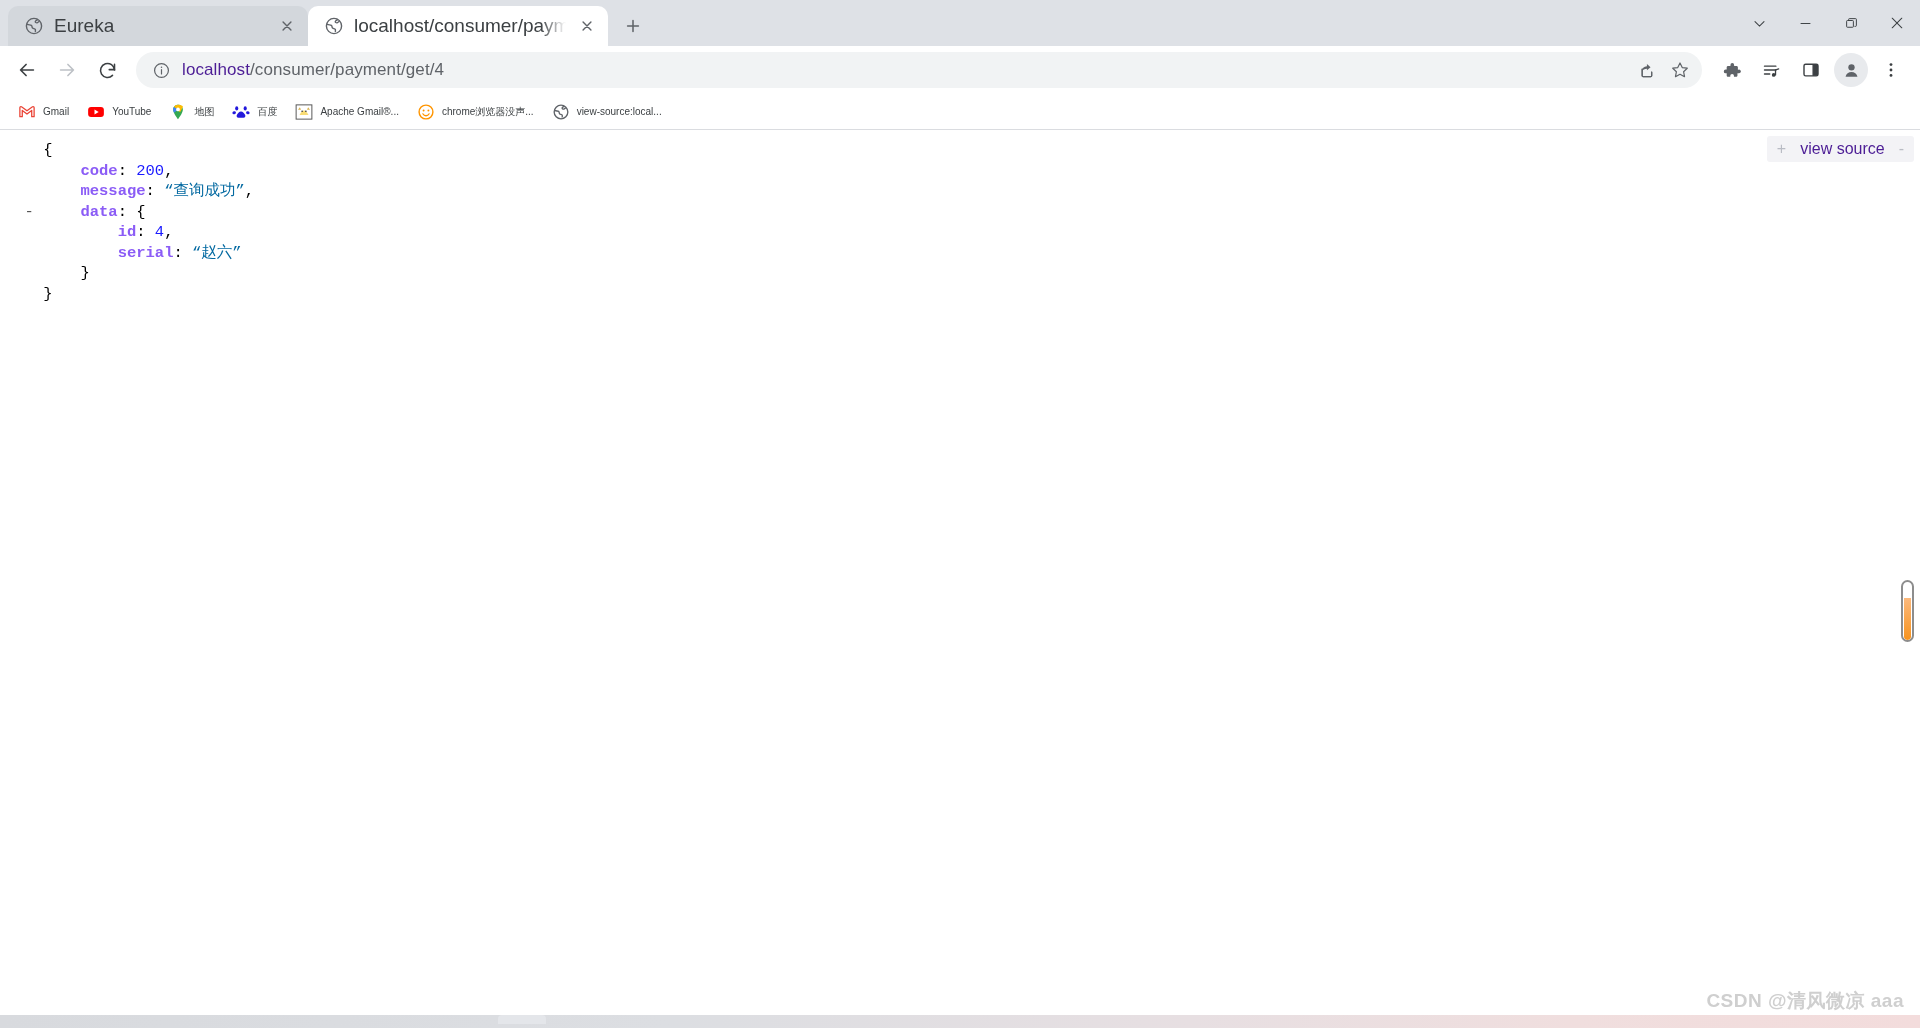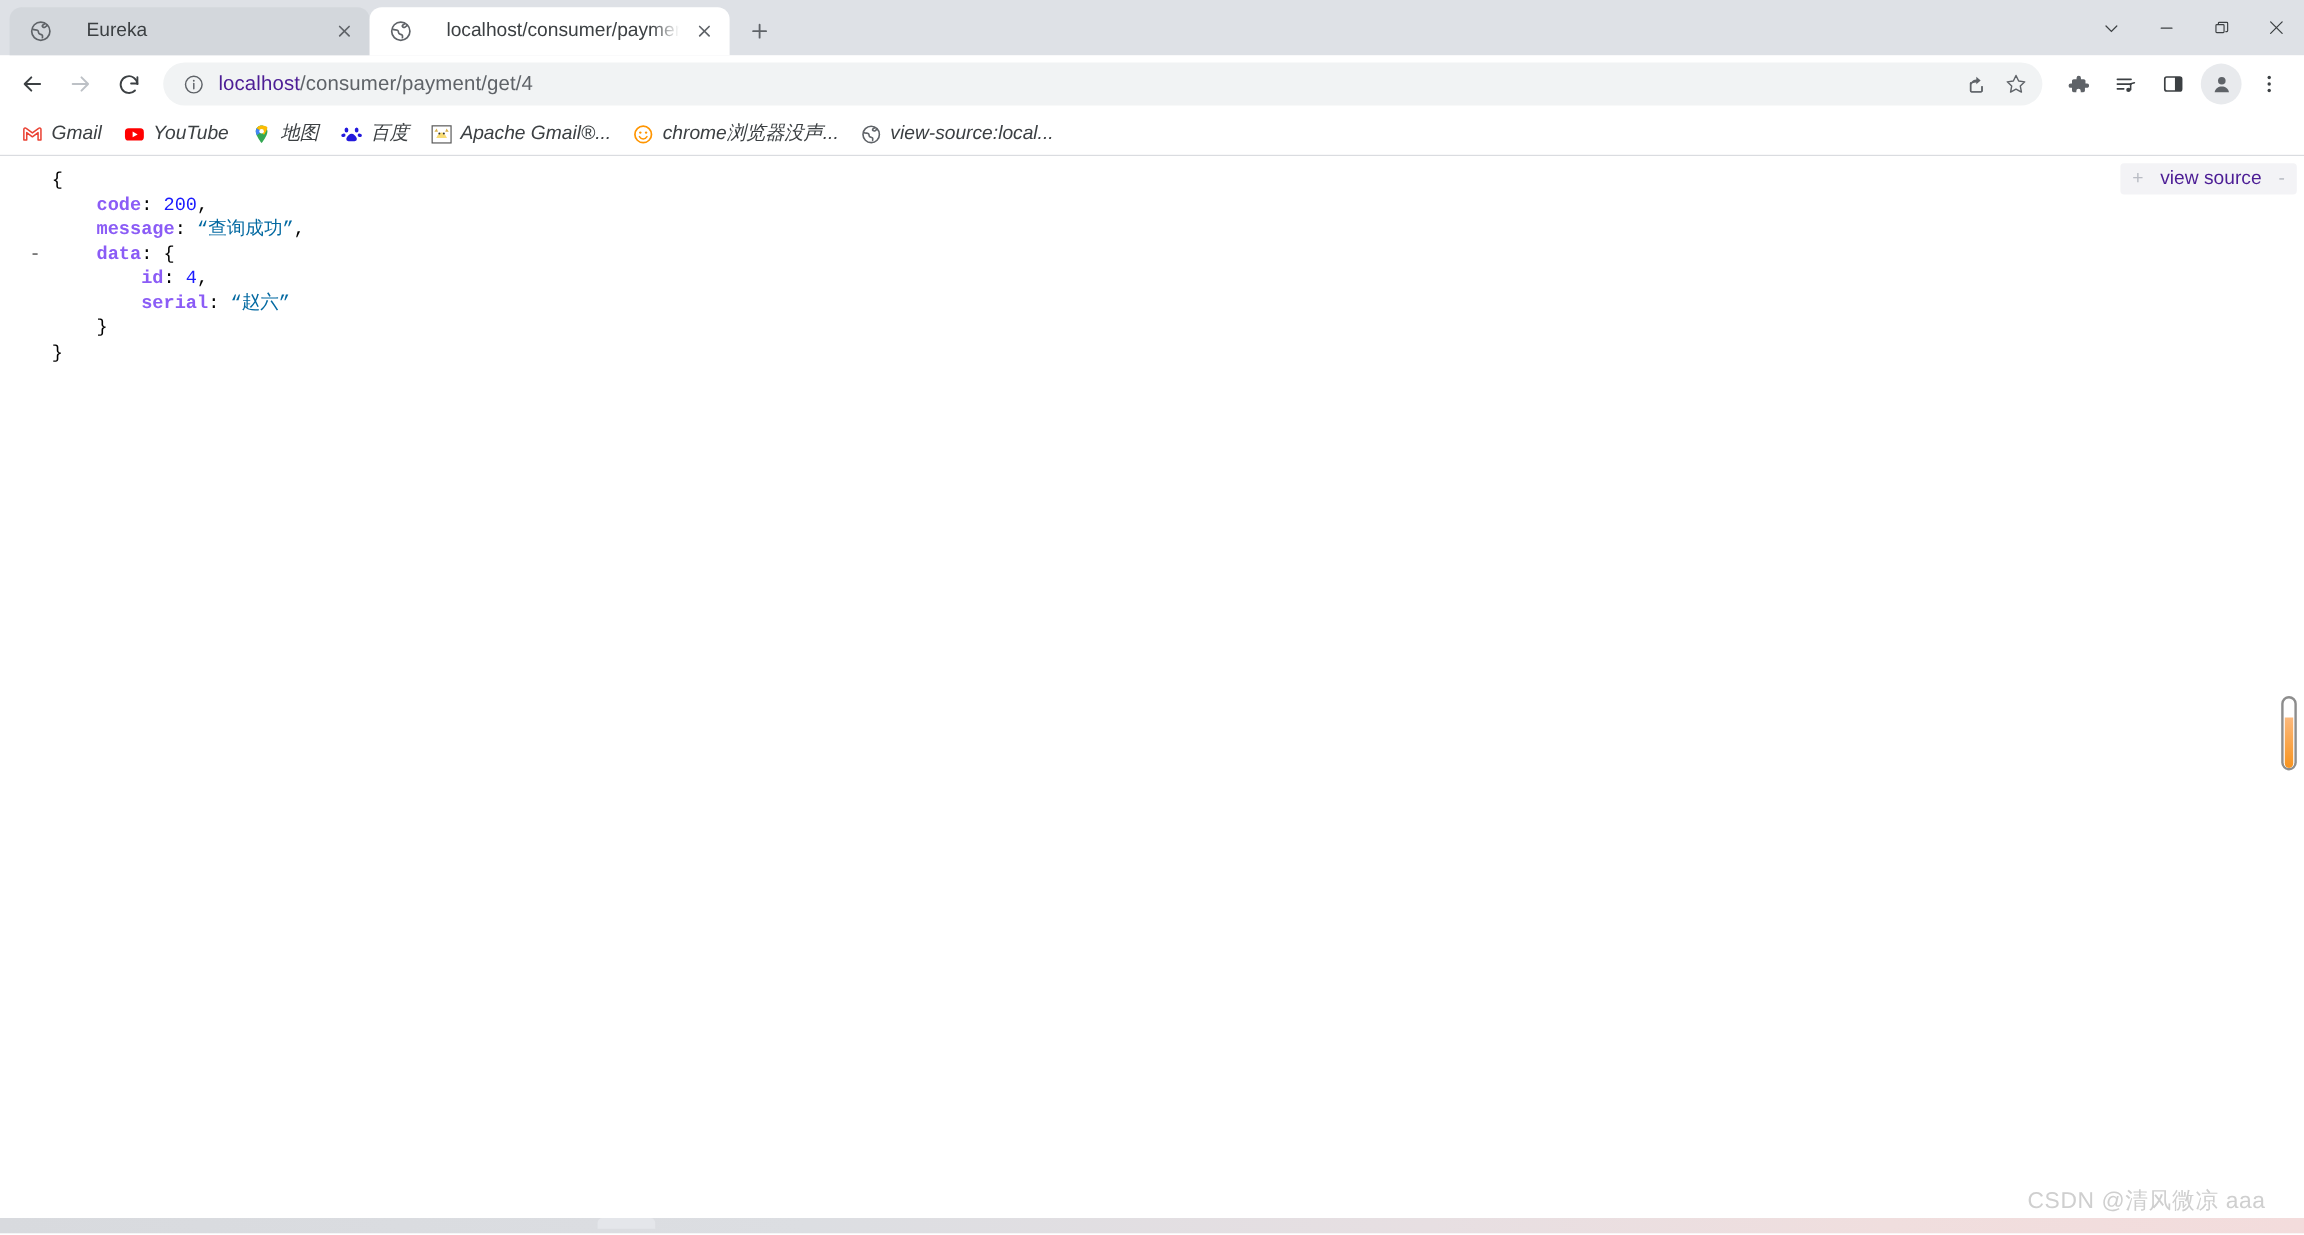--- a/index.html
+++ b/index.html
@@ -31,25 +31,24 @@
     color: #3c4043;
     gap: 10px;
   }
   .tab.inactive { background: #d3d7dc; }
   .tab.active { background: #ffffff; }
   .tab-favicon { flex: 0 0 auto; width: 20px; height: 20px; display: block; }
   .tab-title {
     flex: 1 1 auto;
     white-space: nowrap;
     overflow: hidden;
-    font-size: 16px;
+    font-size: 19px;
     color: #3c4043;
     -webkit-mask-image: linear-gradient(to right, #000 88%, transparent 100%);
     mask-image: linear-gradient(to right, #000 88%, transparent 100%);
-    margin-left: 18px;
   }
   .tab-close {
     flex: 0 0 auto;
     width: 22px; height: 22px;
     display: flex; align-items: center; justify-content: center;
     color: #5f6368;
   }
   .newtab-btn {
     width: 34px; height: 34px;
     margin: 0 0 3px 8px;
@@ -133,25 +132,24 @@
     gap: 2px;
     border-bottom: 1px solid #dadce0;
   }
   .bm {
     display: flex;
     align-items: center;
     gap: 7px;
     height: 28px;
     padding: 0 8px;
     border-radius: 4px;
-    font-size: 16px;
+    font-size: 10px;
     color: #3c4043;
     white-space: nowrap;
     flex: 0 0 auto;
-    font-style: italic;
   }
   .bm-ico { width: 18px; height: 18px; flex: 0 0 auto; display: block; }
 
   
   .content {
     position: relative;
     height: calc(1029px - 46px - 48px - 37px);
     background: #ffffff;
     overflow: hidden;
   }
@@ -205,27 +203,28 @@
     position: absolute;
     left: 1px; right: 1px; bottom: 0;
     height: 42px;
     background: linear-gradient(180deg, #fcb97d 0%, #f7931e 100%);
     border-radius: 0 0 5px 5px;
   }
 
   
   .watermark {
     position: absolute;
-    right: 32px;
+    right: 16px;
     bottom: 14px;
     font-size: 19px;
     color: #cfcfcf;
     font-family: "Liberation Sans", sans-serif;
     letter-spacing: 0.5px;
     white-space: nowrap;
+    font-weight: bold;
   }
 
   
   .bottom-strip {
     position: absolute;
     left: 0; right: 0; bottom: 0;
     height: 13px;
     background: linear-gradient(90deg, #d8dade 0%, #dcdee2 35%, #e7dfe2 62%, #f0dede 82%, #f3dcdc 100%);
   }
   .bottom-strip::after {

